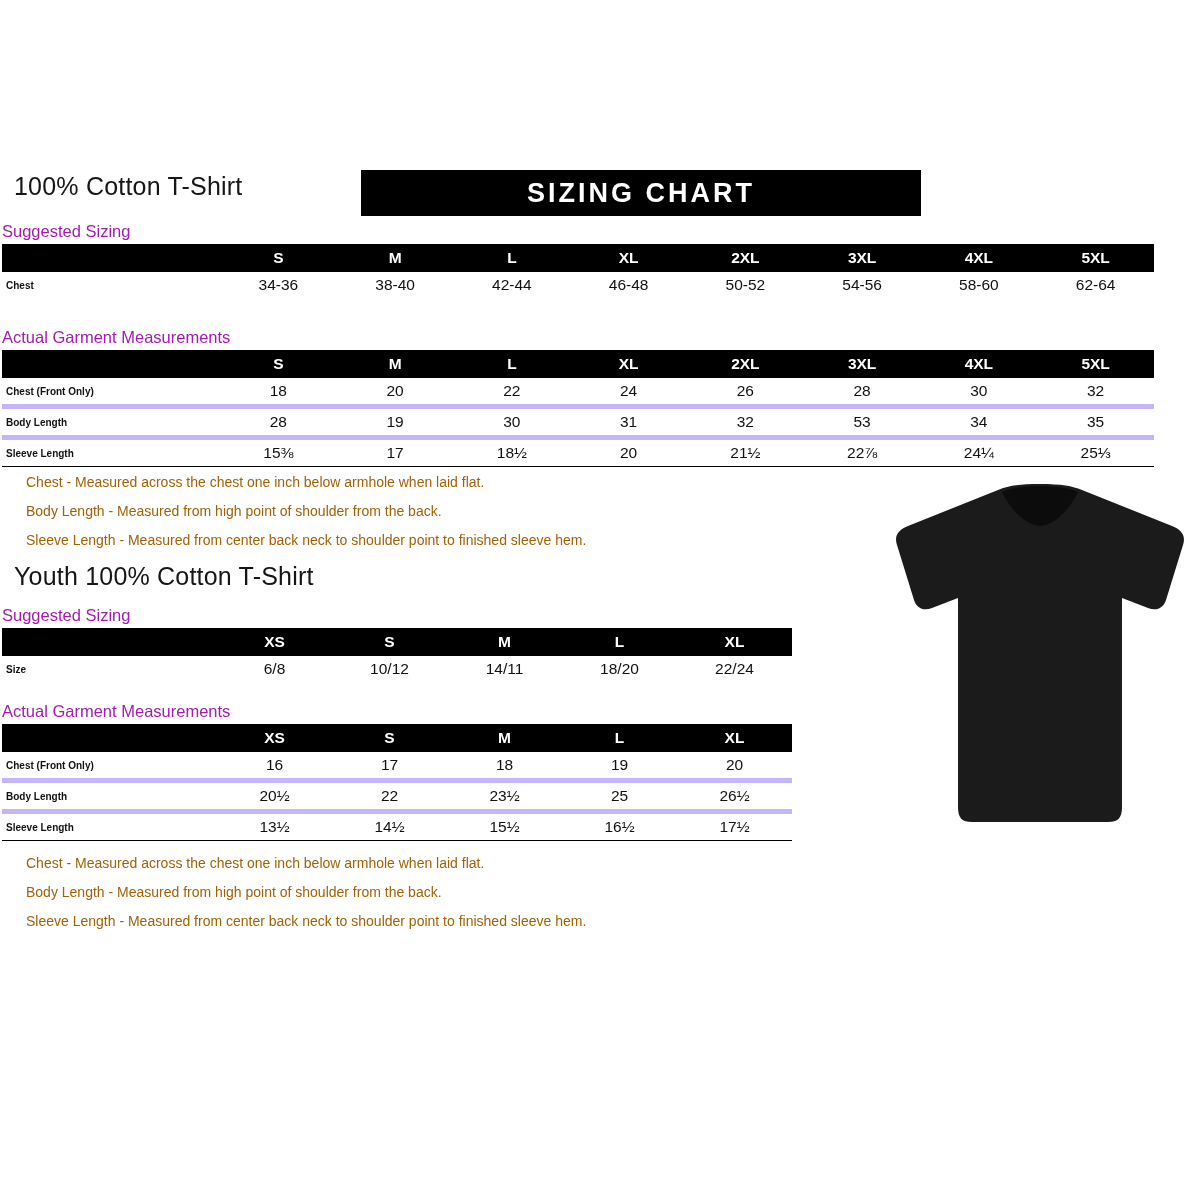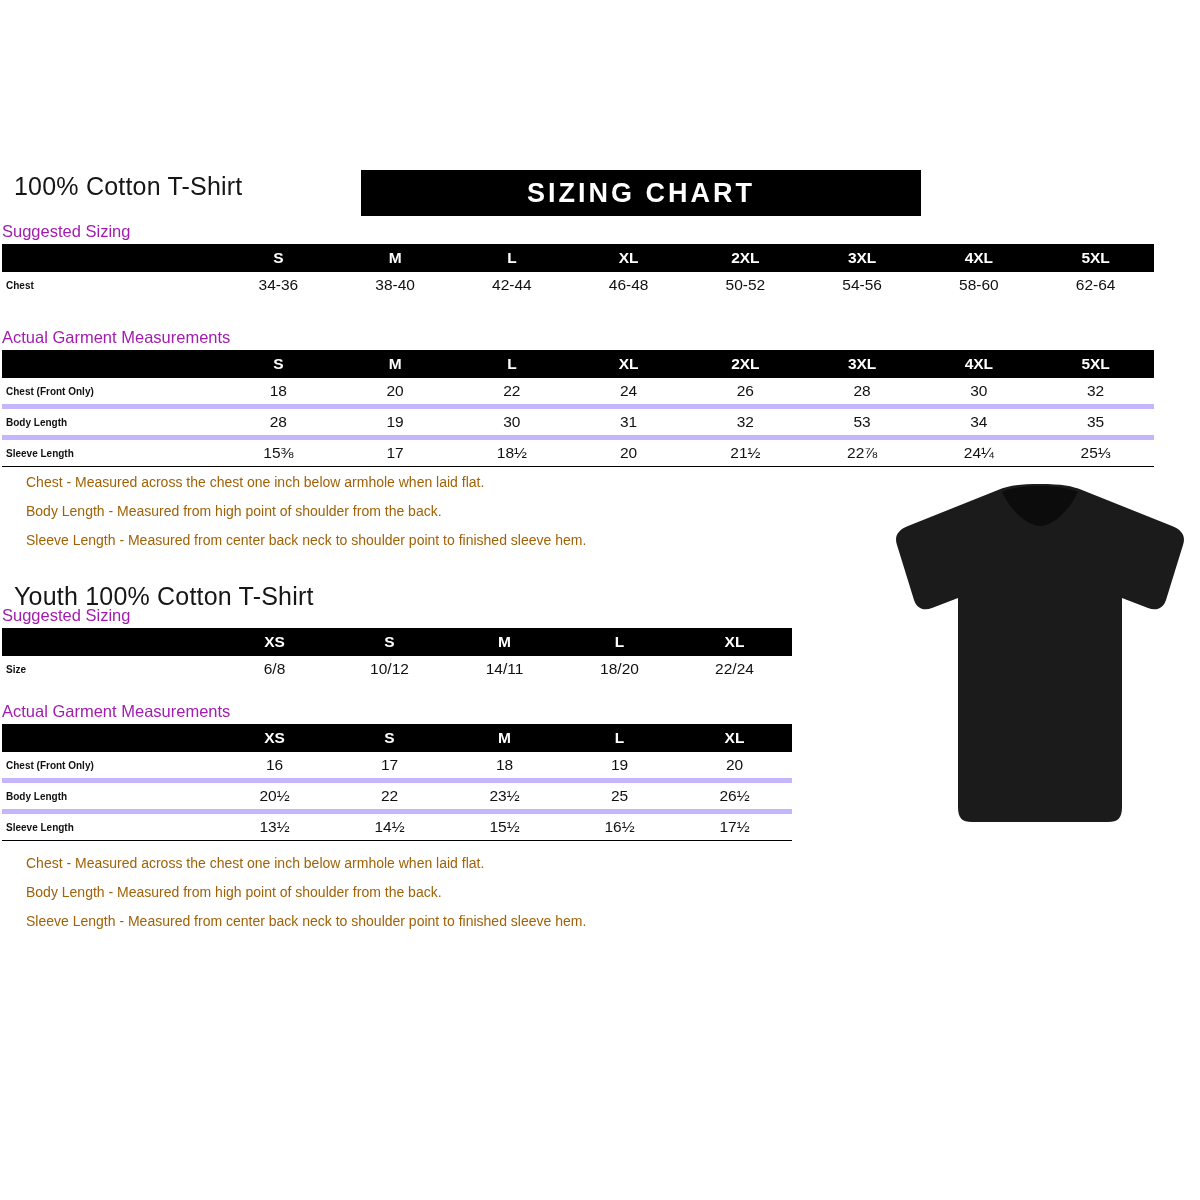--- a/index.html
+++ b/index.html
@@ -129,21 +129,20 @@
     margin-left: 8px;
   }
 
   .title-youth {
     position: absolute;
     left: 14px;
     top: 550px;
     font-size: 25px;
     letter-spacing: 0.2px;
     color: #161616;
-    margin-top: 20px;
   }
 
   
   .shirt-wrap {
     position: absolute;
     left: 890px;
     top: 470px;
     width: 300px;
     height: 345px;
   }

